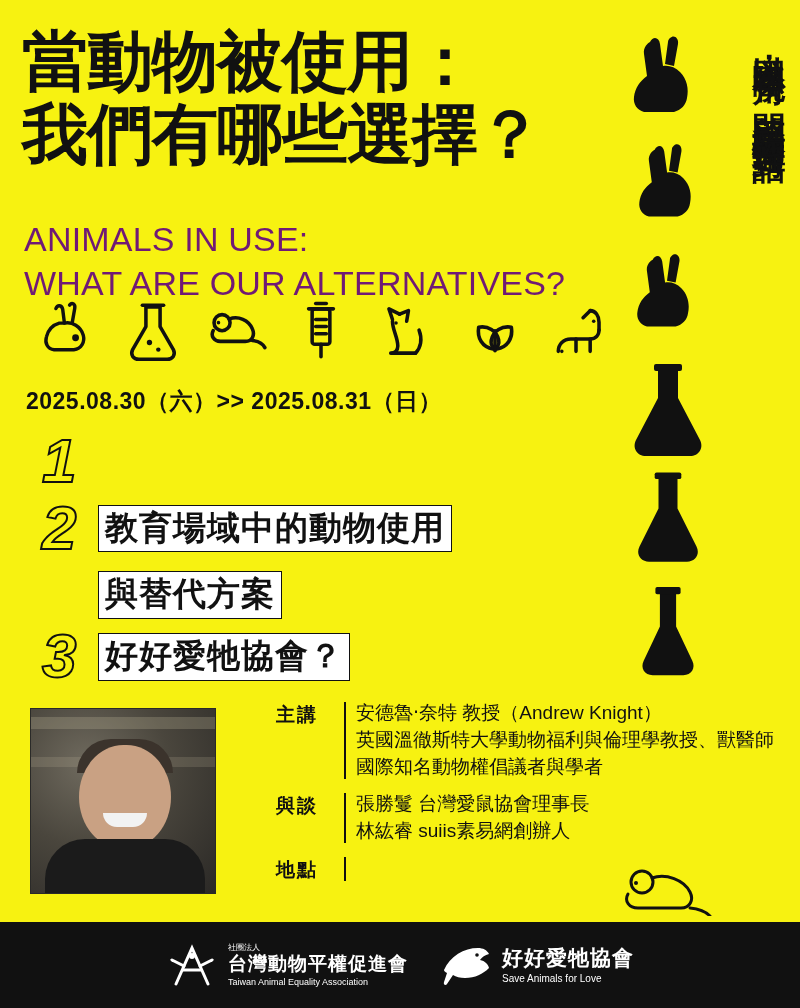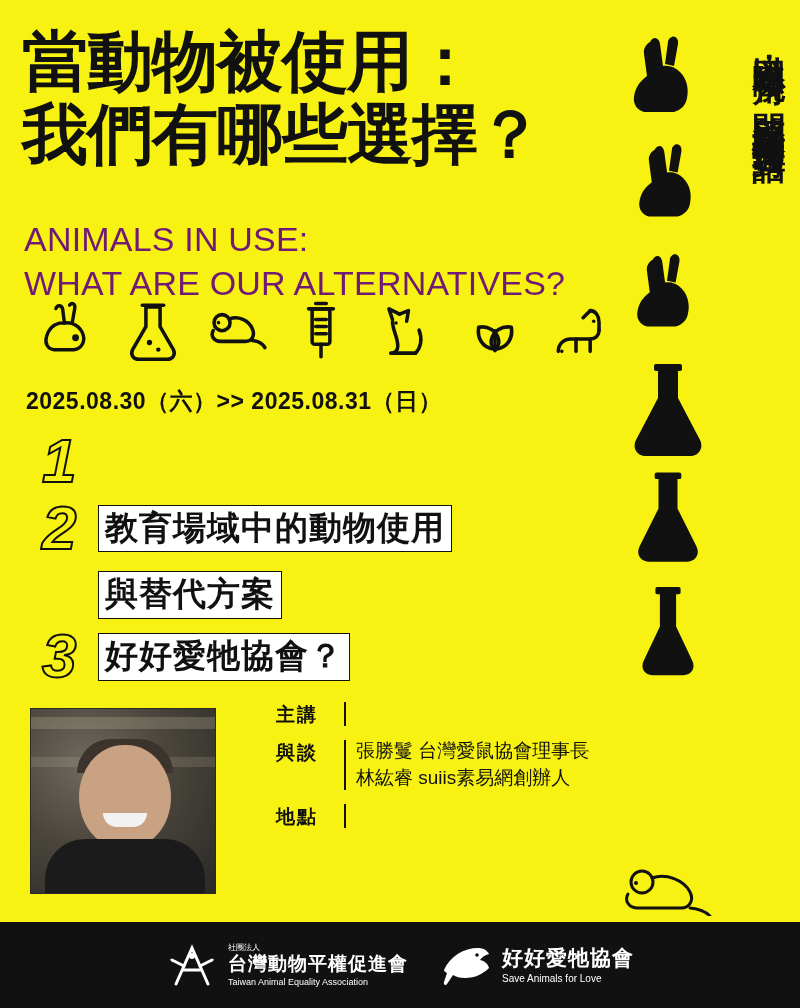--- a/index.html
+++ b/index.html
@@ -362,20 +362,25 @@
     <div class="hair"></div>
     <div class="head"></div>
     <div class="smile"></div>
     <div class="body"></div>
   </div>
 
   <div class="credits">
     <div class="credit-row">
       <div class="lbl">主講</div>
       <div class="bar"></div>
+      <div class="vals">
+        <div>安德魯‧奈特 教授（Andrew Knight）</div>
+        <div>英國溫徹斯特大學動物福利與倫理學教授、獸醫師</div>
+        <div>國際知名動物權倡議者與學者</div>
+      </div>
     </div>
     <div class="spacer-row"></div>
     <div class="credit-row">
       <div class="lbl">與談</div>
       <div class="bar"></div>
       <div class="vals">
         <div>張勝鬘 台灣愛鼠協會理事長</div>
         <div>林紘睿 suiis素易網創辦人</div>
       </div>
     </div>

